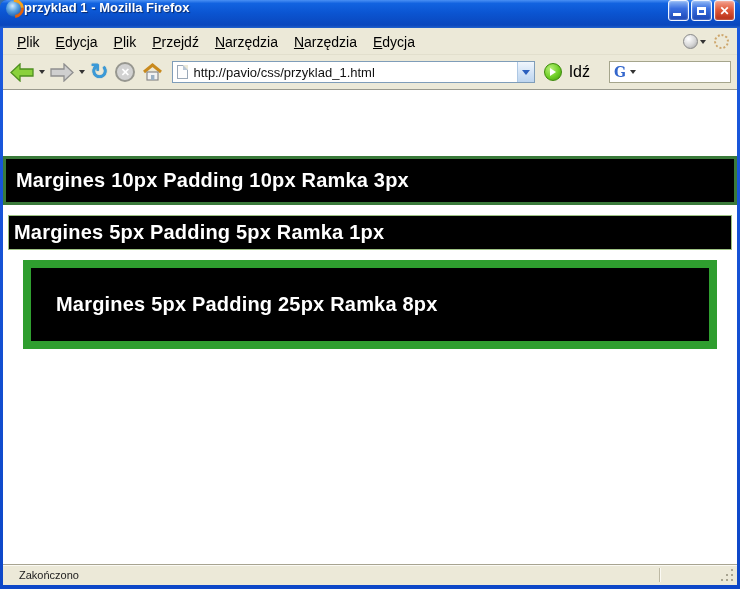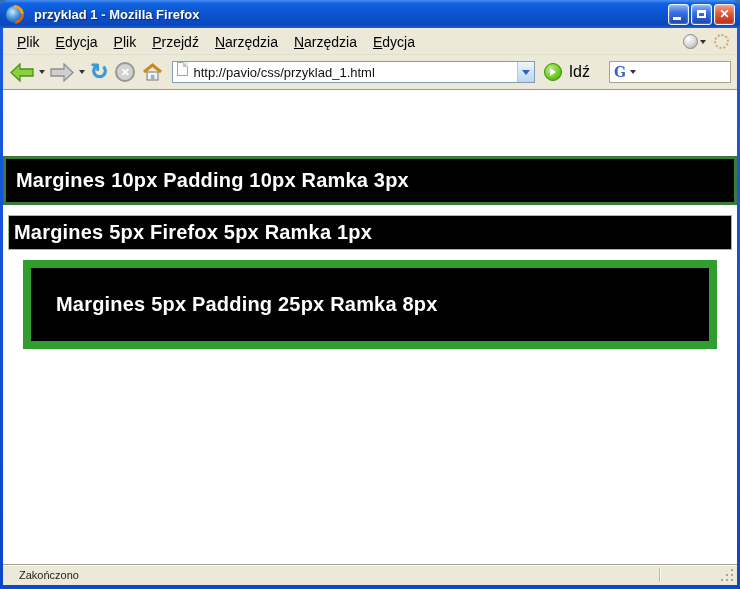--- a/index.html
+++ b/index.html
@@ -11,22 +11,22 @@
     display:flex;flex-direction:column;
     background:linear-gradient(180deg,#1c5be0,#0d47c8);
     border-radius:7px 7px 0 0;
     overflow:hidden;
   }
 
   
   .titlebar{
     height:28px;flex:0 0 28px;
     background:linear-gradient(180deg,#4a90f4 0%,#1263e0 12%,#0b55d2 45%,#0a47bd 90%,#2262cc 100%);
-    display:flex;align-items:center;
-    padding:0 5px 0 6px;gap:11px;
+    display:flex;
+    padding:0 5px 0 6px;gap:1px;
     border-radius:7px 7px 0 0;
   }
   .fx-logo{
     width:17px;height:17px;border-radius:50%;position:relative;flex:0 0 17px;
     background:radial-gradient(circle at 38% 35%, #cfe8ff 0%, #5aa2e0 35%, #1e63b8 70%, #123f80 100%);
   }
   .fx-logo::after{
     content:"";position:absolute;inset:-1px;border-radius:50%;
     border:3px solid transparent;
     border-top-color:#f6a21d;border-right-color:#e2610c;
@@ -88,21 +88,21 @@
   .stop-icon{
     width:20px;height:20px;border-radius:50%;
     background:#d2d2d2;border:2px solid #979790;
     color:#fff;font-weight:bold;font-size:11px;
     display:flex;align-items:center;justify-content:center;
   }
 
   .urlbar{
     flex:1;height:22px;background:#fff;
     border:1px solid #7f9db9;
-    display:flex;align-items:flex-start;gap:5px;padding-left:4px;
+    display:flex;align-items:center;gap:5px;padding-left:4px;
     margin:0 4px;
   }
   .doc-icon{
     width:11px;height:14px;background:#fdfdfd;border:1px solid #9aa8b8;position:relative;flex:0 0 11px;
   }
   .doc-icon::after{
     content:"";position:absolute;top:-1px;right:-1px;
     border-style:solid;border-width:0 5px 5px 0;
     border-color:transparent #ece9d8 #b9c6d4 transparent;
   }
@@ -262,21 +262,21 @@
 
       <span class="searchbox">
         <span class="g-logo">G</span>
         <span class="tiny-caret"></span>
         <input class="search-input" type="text" style="">
       </span>
     </div>
 
     <div class="content">
       <div class="demo-box box1">Margines 10px Padding 10px Ramka 3px</div>
-      <div class="demo-box box2">Margines 5px Firefox 5px Ramka 1px</div>
+      <div class="demo-box box2">Margines 5px Padding 5px Ramka 1px</div>
       <div class="demo-box box3">Margines 5px Padding 25px Ramka 8px</div>
     </div>
 
     <div class="statusbar">
       <span>Zakończono</span>
       <span class="status-sep"></span>
       <span class="resize-grip"></span>
     </div>
 
   </div>

